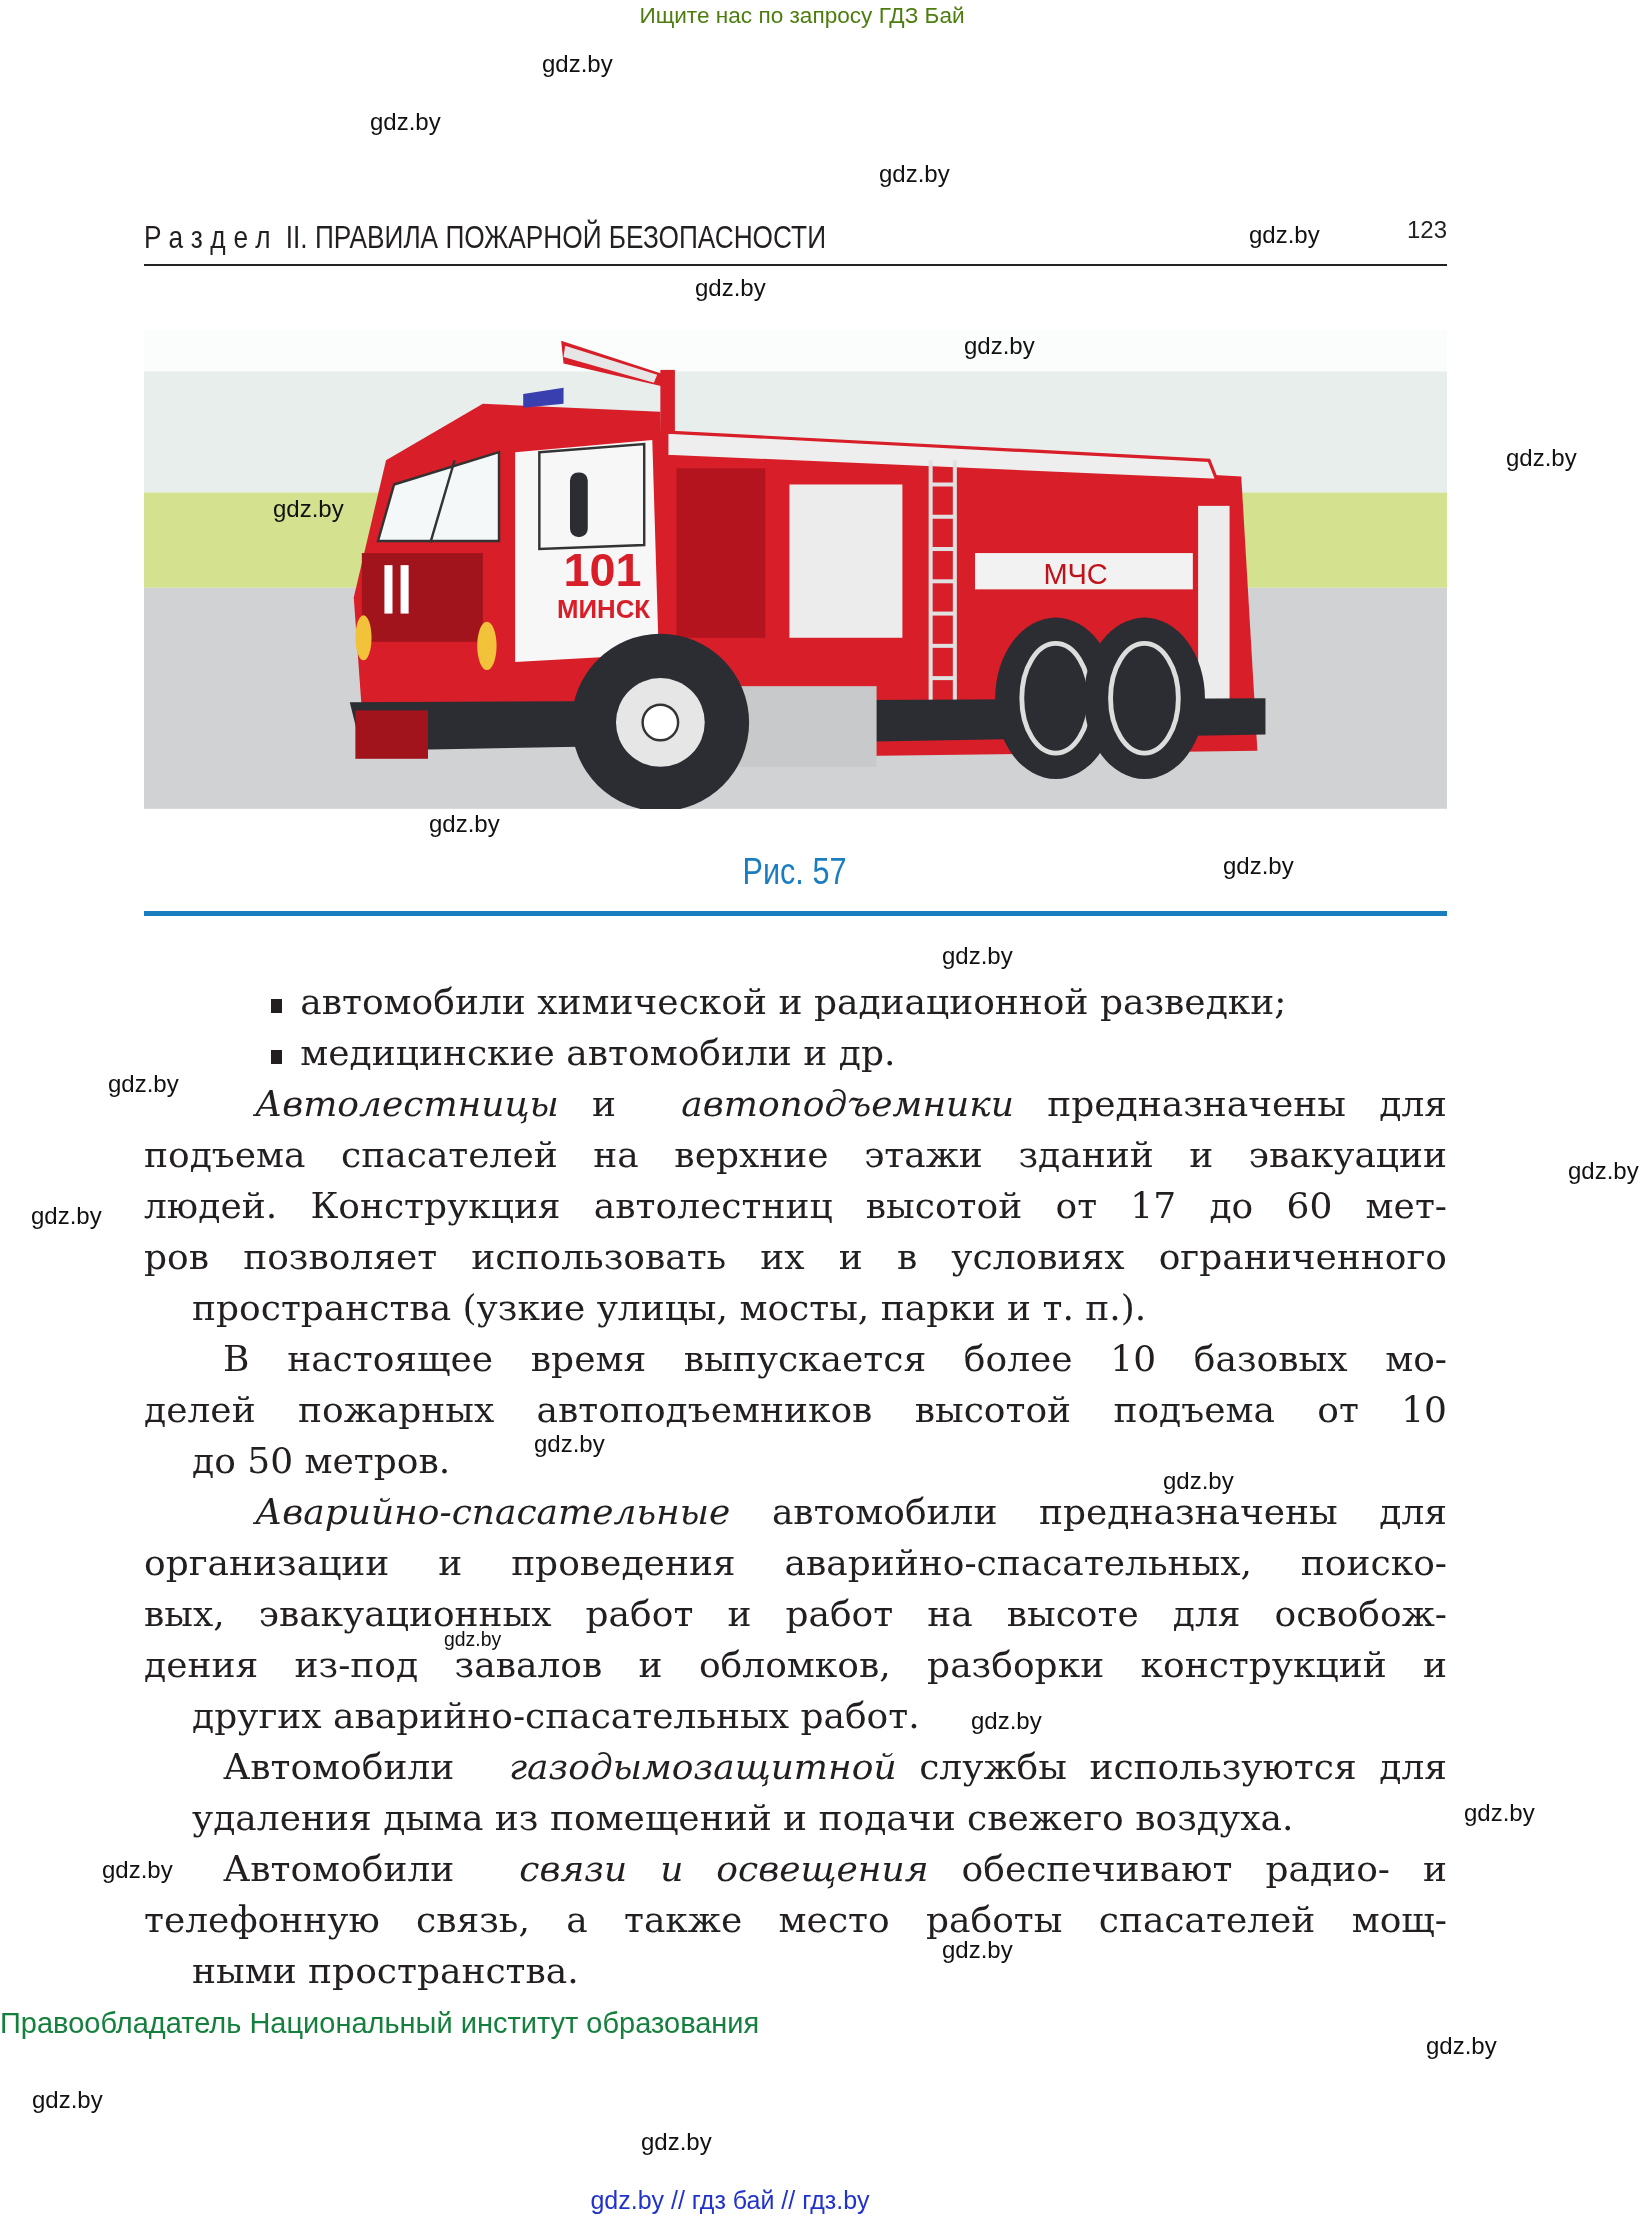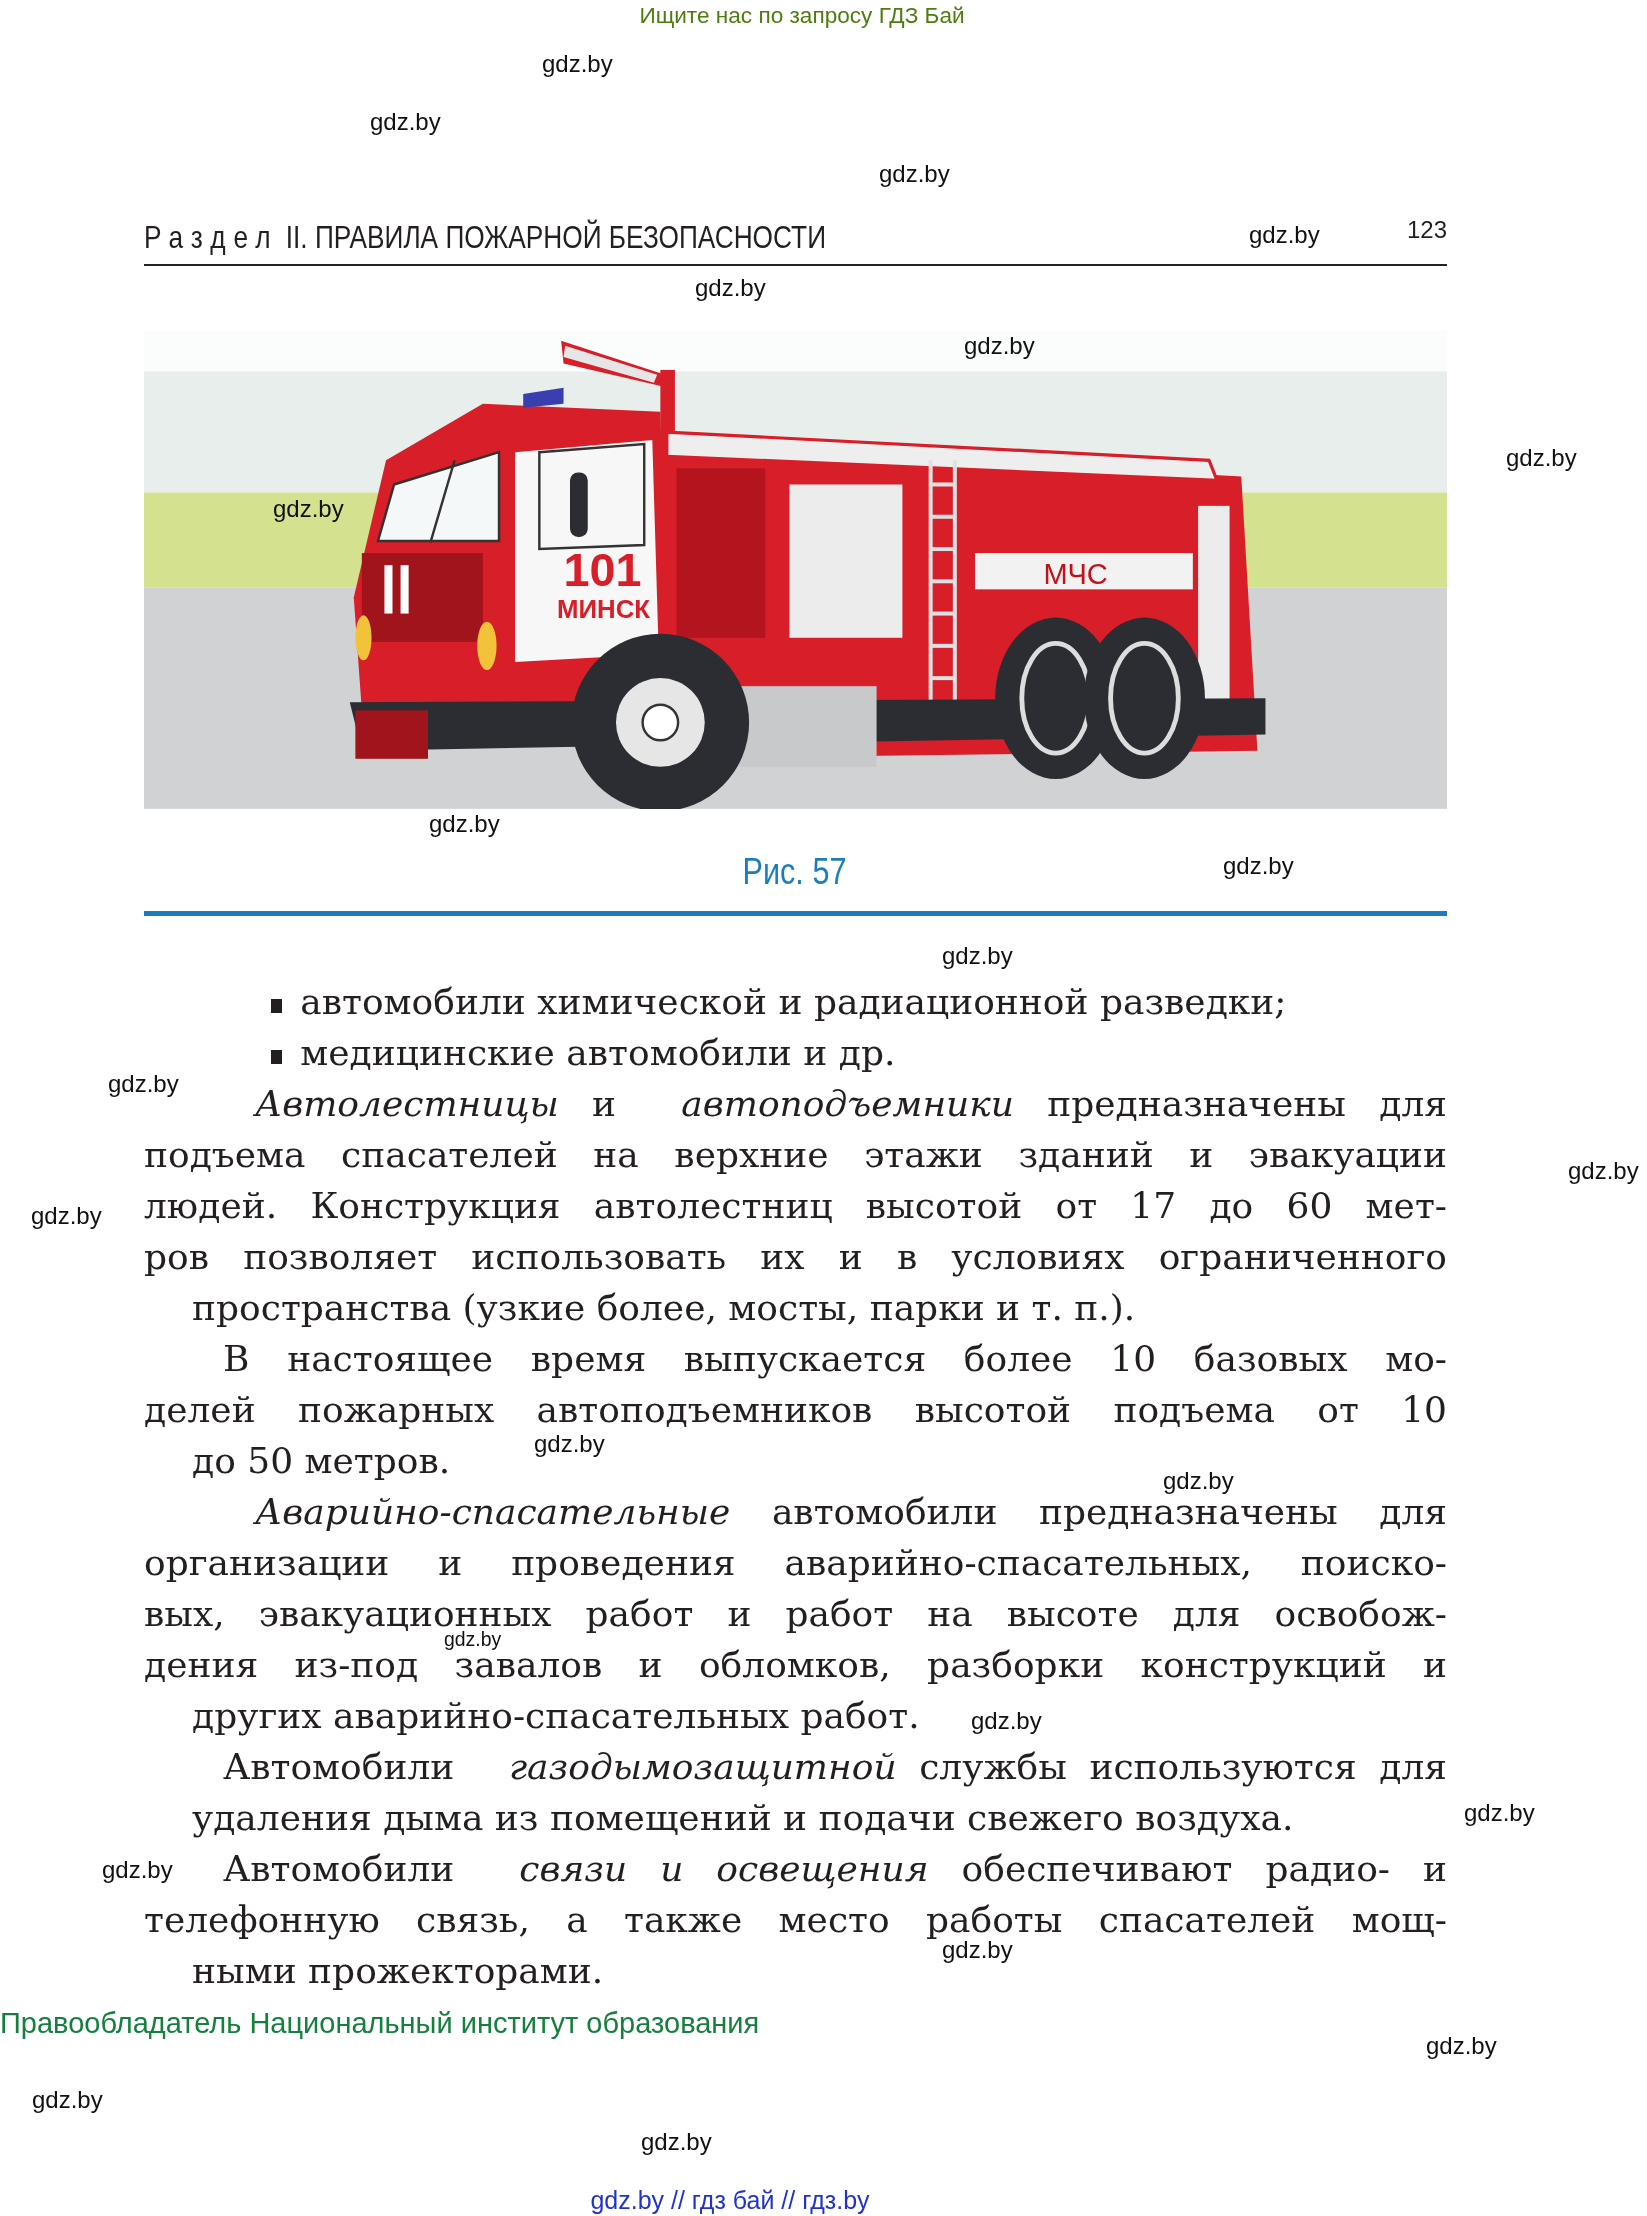--- a/index.html
+++ b/index.html
@@ -102,34 +102,34 @@
 <div id="caption" class="abs">Рис. 57</div>
 <div id="blue-rule" class="abs"></div>
 
 <div id="body" class="abs">
     <span class="line bullet last">автомобили химической и радиационной разведки;</span>
     <span class="line bullet last">медицинские автомобили и др.</span>
     <span class="line indent"><span class="it">Автолестницы</span><span> и </span><span class="it">автоподъемники</span><span> предназначены для</span></span>
     <span class="line">подъема спасателей на верхние этажи зданий и эвакуации</span>
     <span class="line">людей. Конструкция автолестниц высотой от 17 до 60 мет-</span>
     <span class="line">ров позволяет использовать их и в условиях ограниченного</span>
-    <span class="line last">пространства (узкие более, мосты, парки и т. п.).</span>
+    <span class="line last">пространства (узкие улицы, мосты, парки и т. п.).</span>
     <span class="line indent">В настоящее время выпускается более 10 базовых мо-</span>
     <span class="line">делей пожарных автоподъемников высотой подъема от 10</span>
     <span class="line last">до 50 метров.</span>
     <span class="line indent"><span class="it">Аварийно-спасательные</span><span> автомобили предназначены для</span></span>
     <span class="line">организации и проведения аварийно-спасательных, поиско-</span>
     <span class="line">вых, эвакуационных работ и работ на высоте для освобож-</span>
     <span class="line">дения из-под завалов и обломков, разборки конструкций и</span>
     <span class="line last">других аварийно-спасательных работ.</span>
     <span class="line indent"><span>Автомобили </span><span class="it">газодымозащитной</span><span> службы используются для</span></span>
     <span class="line last">удаления дыма из помещений и подачи свежего воздуха.</span>
     <span class="line indent"><span>Автомобили </span><span class="it">связи и освещения</span><span> обеспечивают радио- и</span></span>
     <span class="line">телефонную связь, а также место работы спасателей мощ-</span>
-    <span class="line last">ными прожекторами.</span>
+    <span class="line last">ными пространства.</span>
   </div>
 
 <div id="copyright" class="abs">Правообладатель Национальный институт образования</div>
 <div id="footer-links" class="abs">gdz.by  //  гдз бай  //  гдз.by</div>
 
 <div id="watermarks">
     <div class="wm" style="left: 542px; top: 50px;">gdz.by</div>
     <div class="wm" style="left: 370px; top: 108px;">gdz.by</div>
     <div class="wm" style="left: 879px; top: 160px;">gdz.by</div>
     <div class="wm" style="left: 1249px; top: 221px;">gdz.by</div>

